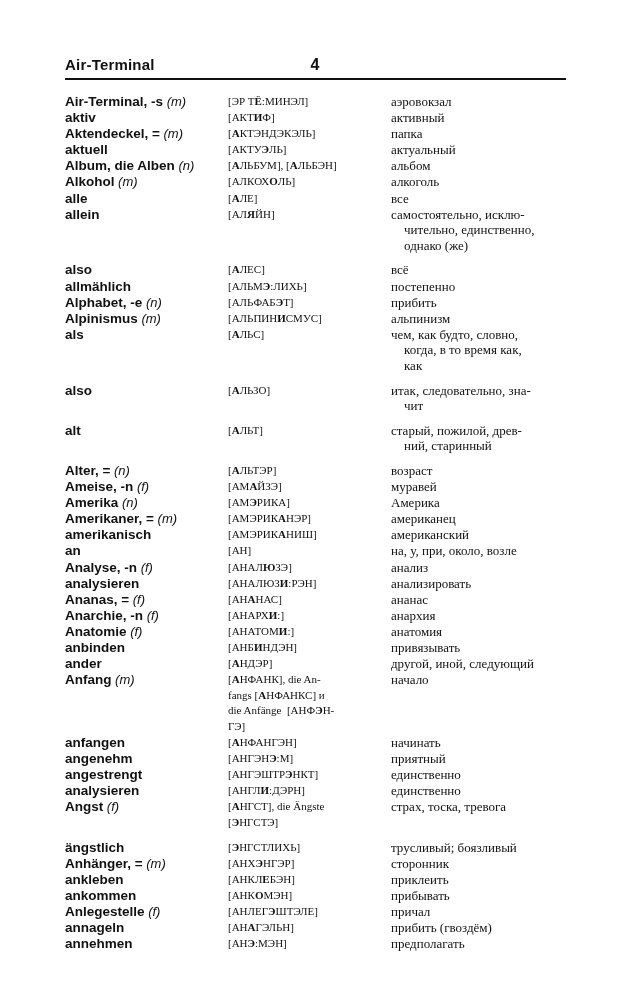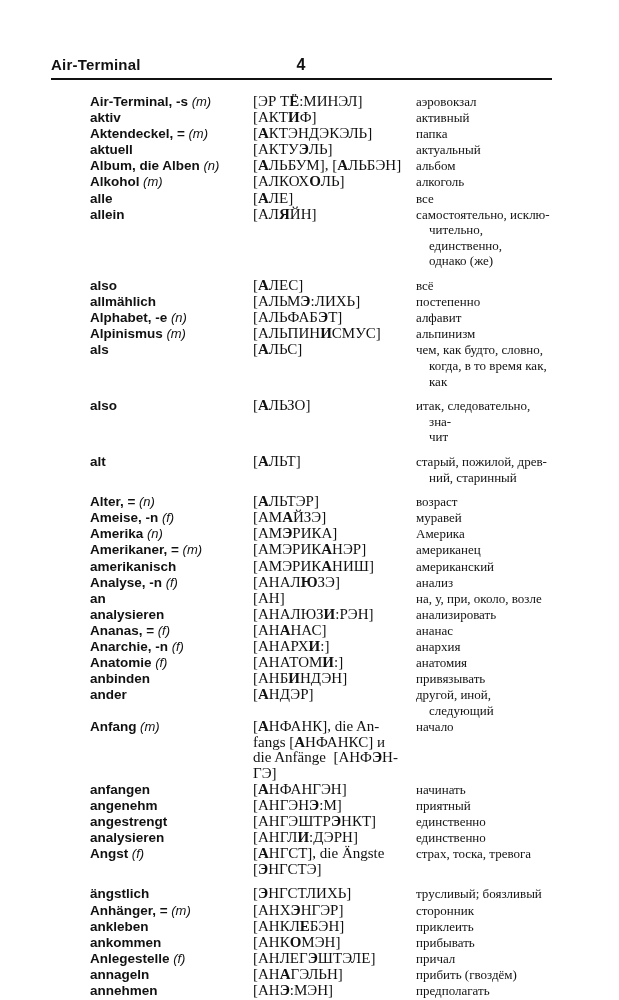--- a/index.html
+++ b/index.html
@@ -8,21 +8,21 @@
     background: #ffffff;
   }
   .page {
     position: relative;
     width: 619px;
     height: 1000px;
     background: #ffffff;
     color: #111111;
     overflow: hidden;
     box-sizing: border-box;
-    padding: 56px 54px 0 51px;
+    padding: 56px 54px 0 65px;
     font-family: "Liberation Serif", serif;
   }
   .header-row {
     position: relative;
     width: 500px;
     height: 20px;
   }
   .running-title {
     font-family: "Liberation Sans", sans-serif;
     font-weight: bold;
@@ -47,40 +47,39 @@
     margin-bottom: 14px;
   }
   .entries {
     width: 504px;
   }
   .row {
     display: grid;
     grid-template-columns: 163px 163px 1fr;
     line-height: 15.6px;
     margin-bottom: 0.5px;
-    margin-left: 39px;
   }
   .row.gap {
     margin-bottom: 9px;
   }
   .cell-word {
     font-family: "Liberation Sans", sans-serif;
     font-weight: bold;
     font-size: 13.5px;
     padding-right: 4px;
     white-space: nowrap;
   }
   .gender {
     font-weight: normal;
     font-style: italic;
     font-size: 13px;
   }
   .cell-trans {
     font-family: "Liberation Serif", serif;
-    font-size: 15px;
+    font-size: 11px;
     white-space: pre;
     padding-right: 2px;
   }
   .cell-trans b { font-weight: bold; }
   .cell-transl {
     font-family: "Liberation Serif", serif;
     font-size: 13px;
     white-space: pre-line;
     padding-left: 13px;
     text-indent: -13px;
@@ -144,21 +143,21 @@
         <div class="cell-transl">всё</div>
       </div>
       <div class="row">
         <div class="cell-word">allmählich</div>
         <div class="cell-trans">[АЛЬМ<b>Э</b>:ЛИХЬ]</div>
         <div class="cell-transl">постепенно</div>
       </div>
       <div class="row">
         <div class="cell-word">Alphabet, -e<span class="gender"> (n)</span></div>
         <div class="cell-trans">[АЛЬФАБ<b>Э</b>Т]</div>
-        <div class="cell-transl">алфавит</div>
+        <div class="cell-transl">прибить</div>
       </div>
       <div class="row">
         <div class="cell-word">Alpinismus<span class="gender"> (m)</span></div>
         <div class="cell-trans">[АЛЬПИН<b>И</b>СМУС]</div>
         <div class="cell-transl">альпинизм</div>
       </div>
       <div class="row gap">
         <div class="cell-word">als</div>
         <div class="cell-trans">[<b>А</b>ЛЬС]</div>
         <div class="cell-transl">чем, как будто, словно,
@@ -196,28 +195,28 @@
         <div class="cell-word">Amerikaner, =<span class="gender"> (m)</span></div>
         <div class="cell-trans">[АМЭРИК<b>А</b>НЭР]</div>
         <div class="cell-transl">американец</div>
       </div>
       <div class="row">
         <div class="cell-word">amerikanisch</div>
         <div class="cell-trans">[АМЭРИК<b>А</b>НИШ]</div>
         <div class="cell-transl">американский</div>
       </div>
       <div class="row">
+        <div class="cell-word">an</div>
+        <div class="cell-trans">[АН]</div>
+        <div class="cell-transl">на, у, при, около, возле</div>
+      </div>
+      <div class="row">
         <div class="cell-word">Analyse, -n<span class="gender"> (f)</span></div>
         <div class="cell-trans">[АНАЛ<b>Ю</b>ЗЭ]</div>
         <div class="cell-transl">анализ</div>
-      </div>
-      <div class="row">
-        <div class="cell-word">an</div>
-        <div class="cell-trans">[АН]</div>
-        <div class="cell-transl">на, у, при, около, возле</div>
       </div>
       <div class="row">
         <div class="cell-word">analysieren</div>
         <div class="cell-trans">[АНАЛЮЗ<b>И</b>:РЭН]</div>
         <div class="cell-transl">анализировать</div>
       </div>
       <div class="row">
         <div class="cell-word">Ananas, =<span class="gender"> (f)</span></div>
         <div class="cell-trans">[АН<b>А</b>НАС]</div>
         <div class="cell-transl">ананас</div>

